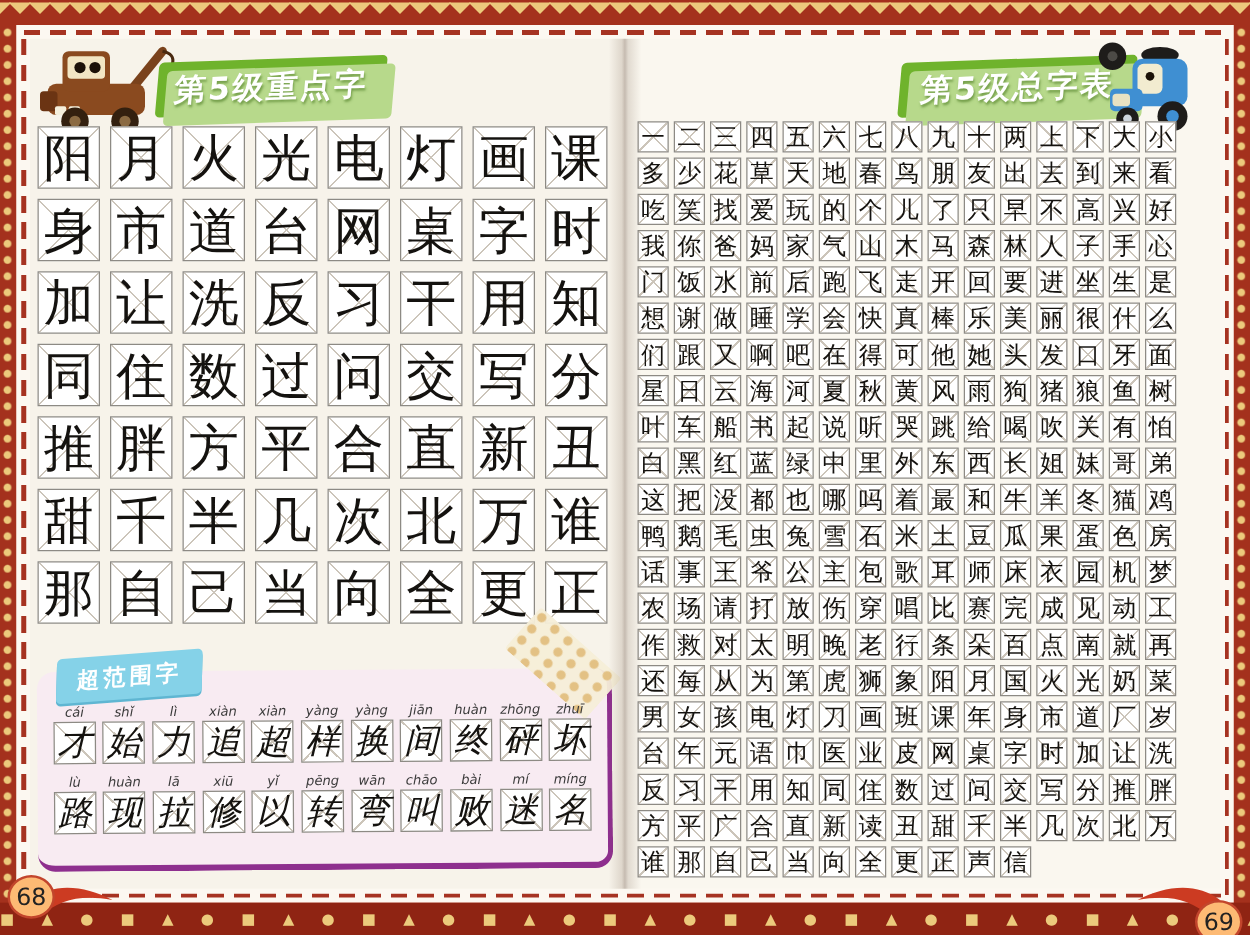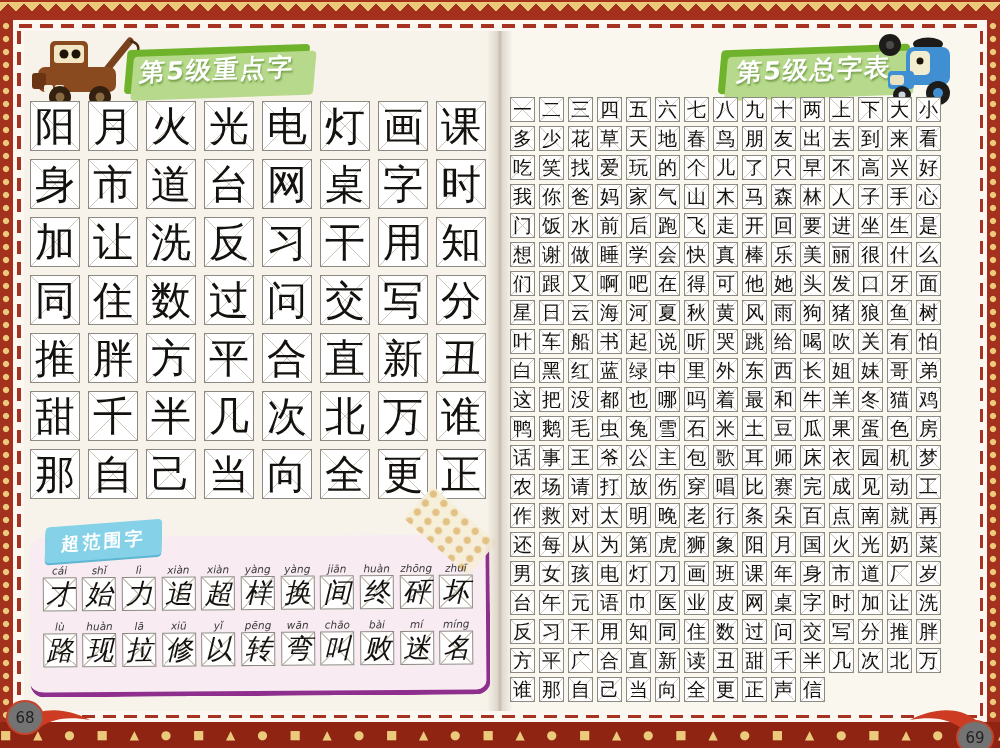--- a/index.html
+++ b/index.html
@@ -68,23 +68,23 @@
   .py-grid{position:absolute;left:12px;right:12px;top:26px;display:grid;
     grid-template-columns:repeat(11,1fr);column-gap:4px;row-gap:8px;}
   .py-col{display:flex;flex-direction:column;align-items:center;font-style:italic;}
   .py{font-size:10.5px;color:#3a3a3a;height:14px;line-height:14px;}
   .py-col .cell{width:34px;height:34px;font-size:27px;}
 
   
   .vehicle{position:absolute;}
 
   
-  .pagenum{position:absolute;width:34px;height:31px;background:#737373;border:2.5px solid #c2452c;
+  .pagenum{position:absolute;width:34px;height:31px;background:#fdba74;border:2.5px solid #c2452c;
     border-radius:50%;display:flex;align-items:center;justify-content:center;
-    font-size:15px;color:#222;z-index:5;}
+    font-size:19px;color:#222;z-index:5;}
   .flame{position:absolute;z-index:4;}
 </style>
 </head>
 <body>
 
 <div class="book">
 
   <div class="zigzag-top"></div>
   <div class="dots-edge dots-left"></div>
   <div class="dots-edge dots-right"></div>

